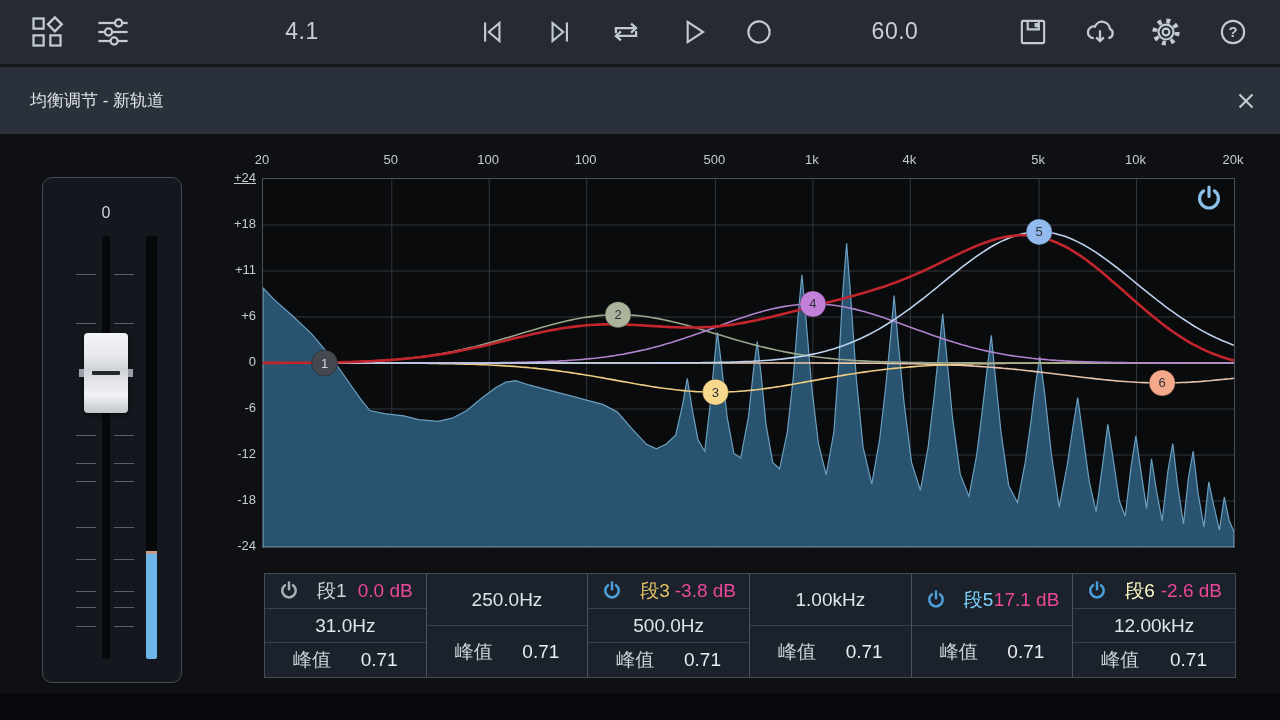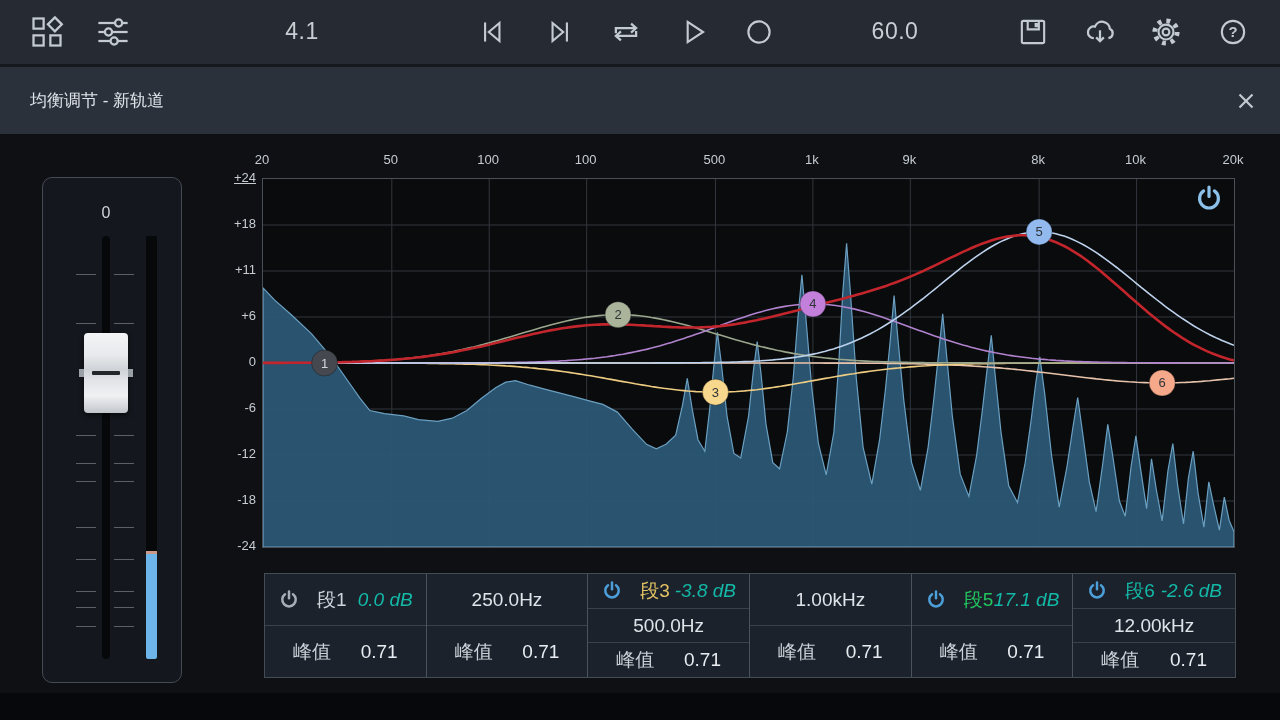--- a/index.html
+++ b/index.html
@@ -40,21 +40,21 @@
   .graph-power{position:absolute;left:1193px;top:183px;width:32px;height:32px;cursor:pointer;}
   
   .band-table{position:absolute;left:264px;top:573px;width:972px;height:105px;display:grid;grid-template-columns:repeat(6,1fr);background:#1b222c;border:1px solid #444c56;box-sizing:border-box;}
   .band-col{border-right:1px solid #4a525c;display:flex;flex-direction:column;}
   .band-col:last-child{border-right:none;}
   .band-row{flex:1;display:flex;align-items:center;border-bottom:1px solid #39414b;font-size:19px;cursor:pointer;}
   .band-col .band-row:last-child{border-bottom:none;}
   .band-head{padding:0 13px;}
   .band-head .power{width:22px;height:22px;display:flex;align-items:center;justify-content:center;cursor:pointer;}
   .band-head .blabel{margin-left:17px;}
-  .band-head .bgain{margin-left:auto;color:#14b8a6;font-style:italic;}
+  .band-head .bgain{margin-left:auto;color:#ec4899;}
   .band-freq{justify-content:center;color:#dfe4e9;}
   .band-q{padding:0 28px;justify-content:space-between;}
   .band-q .qlabel{color:#ccd2d8;}
   .band-q .qvalue{color:#e9edf1;}
   .bottom-strip{position:absolute;left:0;bottom:0;width:1280px;height:27px;background:#06080b;}
 </style>
 </head>
 <body>
 
 <div class="toolbar">
@@ -183,22 +183,22 @@
   </div>
 </div>
 
 <div id="freq-labels">
     <span class="freq-label" style="left: 232px;">20</span>
     <span class="freq-label" style="left: 360.8px;">50</span>
     <span class="freq-label" style="left: 458.233px;">100</span>
     <span class="freq-label" style="left: 555.667px;">100</span>
     <span class="freq-label" style="left: 684.467px;">500</span>
     <span class="freq-label" style="left: 781.9px;">1k</span>
-    <span class="freq-label" style="left: 879.333px;">9k</span>
-    <span class="freq-label" style="left: 1008.13px;">8k</span>
+    <span class="freq-label" style="left: 879.333px;">4k</span>
+    <span class="freq-label" style="left: 1008.13px;">5k</span>
     <span class="freq-label" style="left: 1105.57px;">10k</span>
     <span class="freq-label" style="left: 1203px;">20k</span>
   </div>
 <div id="db-labels">
     <span class="db-label" style="top: 170px; text-decoration: underline;">+24</span>
     <span class="db-label" style="top: 216px;">+18</span>
     <span class="db-label" style="top: 262px;">+11</span>
     <span class="db-label" style="top: 308px;">+6</span>
     <span class="db-label" style="top: 354px;">0</span>
     <span class="db-label" style="top: 400px;">-6</span>
@@ -269,20 +269,21 @@
       <div class="band-row band-head">
         <span class="power">
           <svg width="22" height="22" viewBox="0 0 32 32" fill="none" stroke="#a8aeb6" stroke-width="3.6" stroke-linecap="round">
             <line x1="16" y1="3.5" x2="16" y2="13.5"></line>
             <path d="M10.2 7.6 a9.8 9.8 0 1 0 11.6 0"></path>
           </svg>
         </span>
         <span class="blabel" style="color: rgb(207, 212, 218);">段1</span>
         <span class="bgain">0.0 dB</span>
       </div>
+      <div class="band-row band-freq">31.0Hz</div>
       <div class="band-row band-q">
         <span class="qlabel">峰值</span>
         <span class="qvalue">0.71</span>
       </div>
     </div>
     <div class="band-col">
       <div class="band-row band-freq">250.0Hz</div>
       <div class="band-row band-q">
         <span class="qlabel">峰值</span>
         <span class="qvalue">0.71</span>
@@ -313,37 +314,37 @@
       </div>
     </div>
     <div class="band-col">
       <div class="band-row band-head">
         <span class="power">
           <svg width="22" height="22" viewBox="0 0 32 32" fill="none" stroke="#4c9fd9" stroke-width="3.6" stroke-linecap="round">
             <line x1="16" y1="3.5" x2="16" y2="13.5"></line>
             <path d="M10.2 7.6 a9.8 9.8 0 1 0 11.6 0"></path>
           </svg>
         </span>
-        <span class="blabel" style="color: #22c55e;">段5</span>
+        <span class="blabel" style="color: #7dd3fc;">段5</span>
         <span class="bgain">17.1 dB</span>
       </div>
       <div class="band-row band-q">
         <span class="qlabel">峰值</span>
         <span class="qvalue">0.71</span>
       </div>
     </div>
     <div class="band-col">
       <div class="band-row band-head">
         <span class="power">
           <svg width="22" height="22" viewBox="0 0 32 32" fill="none" stroke="#4c9fd9" stroke-width="3.6" stroke-linecap="round">
             <line x1="16" y1="3.5" x2="16" y2="13.5"></line>
             <path d="M10.2 7.6 a9.8 9.8 0 1 0 11.6 0"></path>
           </svg>
         </span>
-        <span class="blabel" style="color: #14b8a6;">段6</span>
+        <span class="blabel" style="color: #fef9c3;">段6</span>
         <span class="bgain">-2.6 dB</span>
       </div>
       <div class="band-row band-freq">12.00kHz</div>
       <div class="band-row band-q">
         <span class="qlabel">峰值</span>
         <span class="qvalue">0.71</span>
       </div>
     </div>
   </div>
 

